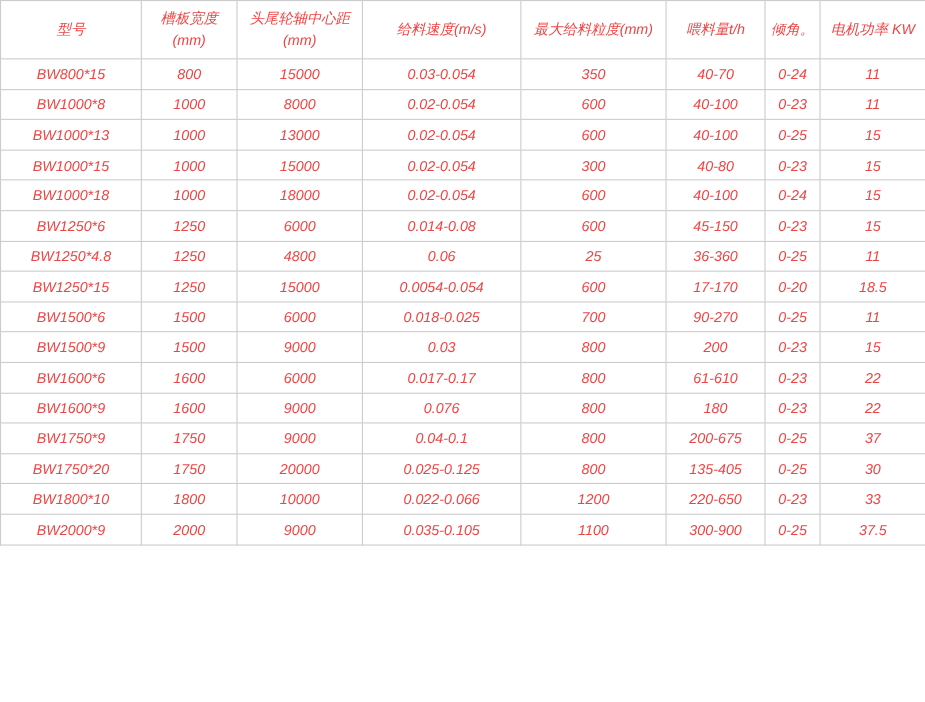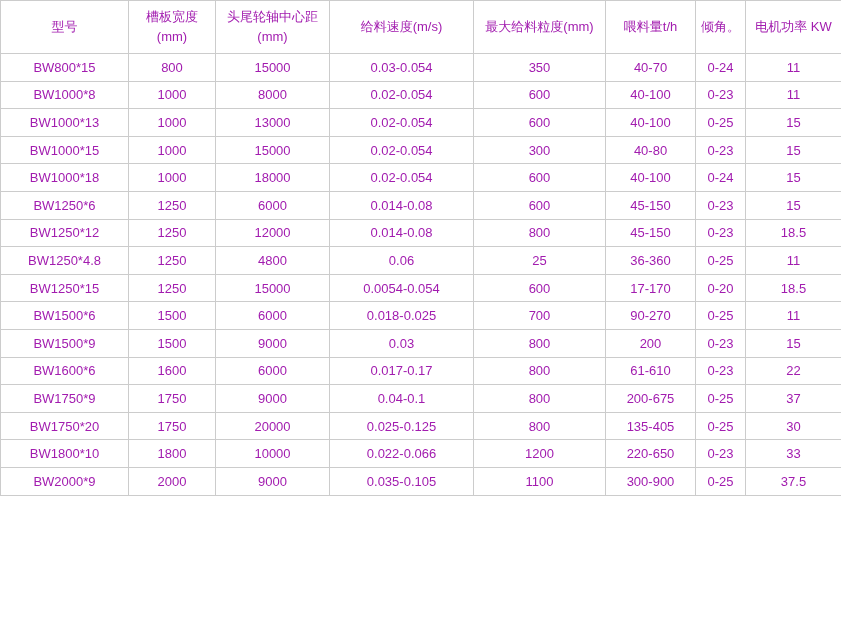--- a/index.html
+++ b/index.html
@@ -11,21 +11,22 @@
     width: 841px;
     height: 638px;
     font-family: "Liberation Sans", "DejaVu Sans", sans-serif;
     overflow: hidden;
   }
   table.spec-table {
     border-collapse: collapse;
     table-layout: fixed;
     width: 841px;
     font-size: 13px;
-    color: #a21caf;
+    color: #ef4444;
+    font-style: italic;
   }
   .spec-table th, .spec-table td {
     border: 1px solid #cccccc;
     text-align: center;
     vertical-align: middle;
     padding: 0 2px;
     box-sizing: border-box;
     font-weight: normal;
     overflow: hidden;
   }
@@ -126,30 +127,20 @@
         <td>BW1250*6</td>
         <td>1250</td>
         <td>6000</td>
         <td>0.014-0.08</td>
         <td>600</td>
         <td>45-150</td>
         <td>0-23</td>
         <td>15</td>
       </tr>
       <tr>
-        <td>BW1250*12</td>
-        <td>1250</td>
-        <td>12000</td>
-        <td>0.014-0.08</td>
-        <td>800</td>
-        <td>45-150</td>
-        <td>0-23</td>
-        <td>18.5</td>
-      </tr>
-      <tr>
         <td>BW1250*4.8</td>
         <td>1250</td>
         <td>4800</td>
         <td>0.06</td>
         <td>25</td>
         <td>36-360</td>
         <td>0-25</td>
         <td>11</td>
       </tr>
       <tr>
@@ -186,20 +177,30 @@
         <td>BW1600*6</td>
         <td>1600</td>
         <td>6000</td>
         <td>0.017-0.17</td>
         <td>800</td>
         <td>61-610</td>
         <td>0-23</td>
         <td>22</td>
       </tr>
       <tr>
+        <td>BW1600*9</td>
+        <td>1600</td>
+        <td>9000</td>
+        <td>0.076</td>
+        <td>800</td>
+        <td>180</td>
+        <td>0-23</td>
+        <td>22</td>
+      </tr>
+      <tr>
         <td>BW1750*9</td>
         <td>1750</td>
         <td>9000</td>
         <td>0.04-0.1</td>
         <td>800</td>
         <td>200-675</td>
         <td>0-25</td>
         <td>37</td>
       </tr>
       <tr>

